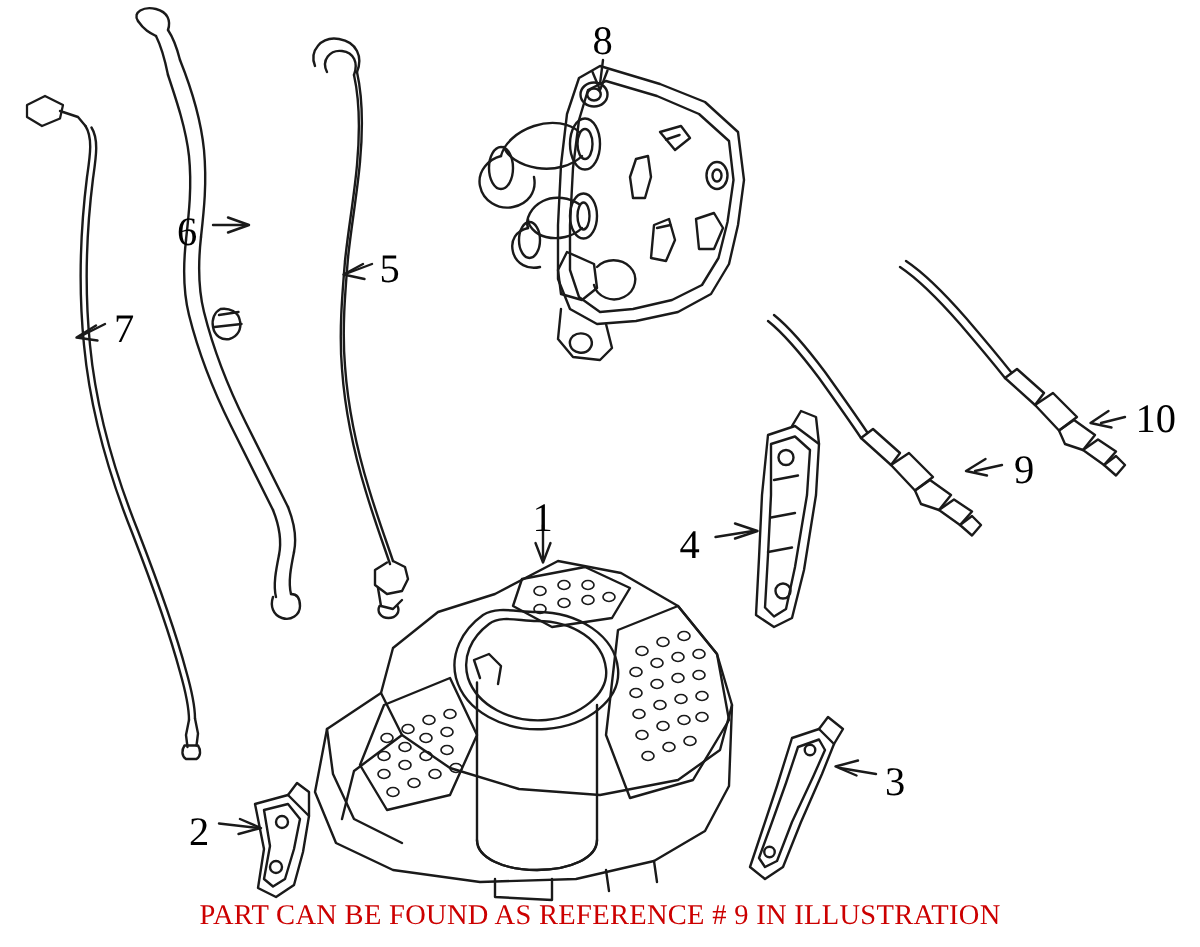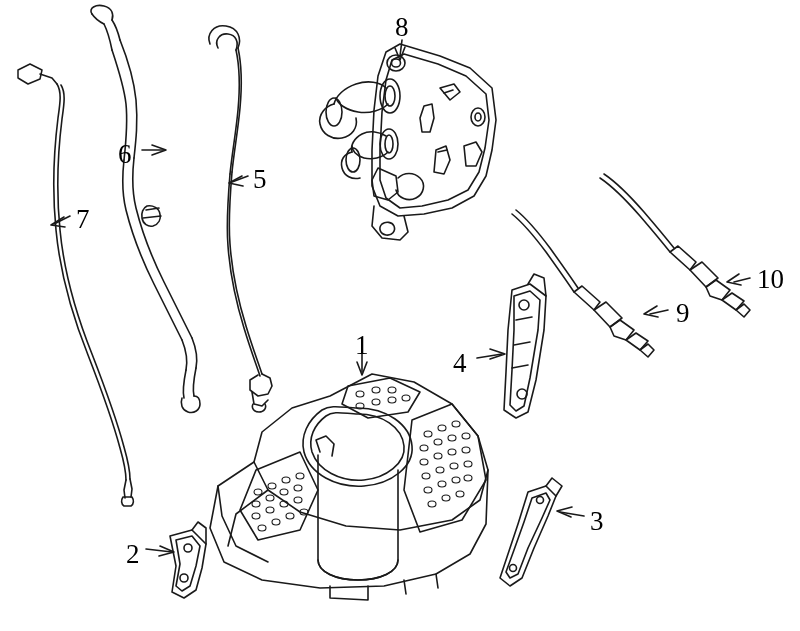--- a/index.html
+++ b/index.html
@@ -294,14 +294,15 @@
   <div class="callout" style="left:126px; top:541px;">2</div>
   <div class="callout" style="left:590px; top:508px;">3</div>
   <div class="callout" style="left:453px; top:350px;">4</div>
   <div class="callout" style="left:253px; top:166px;">5</div>
   <div class="callout" style="left:118px; top:141px;">6</div>
   <div class="callout" style="left:76px; top:206px;">7</div>
   <div class="callout" style="left:395px; top:14px;">8</div>
   <div class="callout" style="left:676px; top:300px;">9</div>
   <div class="callout" style="left:757px; top:266px;text-align:center;">10</div>
 
+  <div id="footer-note">PART CAN BE FOUND AS REFERENCE # 9 IN ILLUSTRATION</div>
 
 </div>
 
 </body></html>

